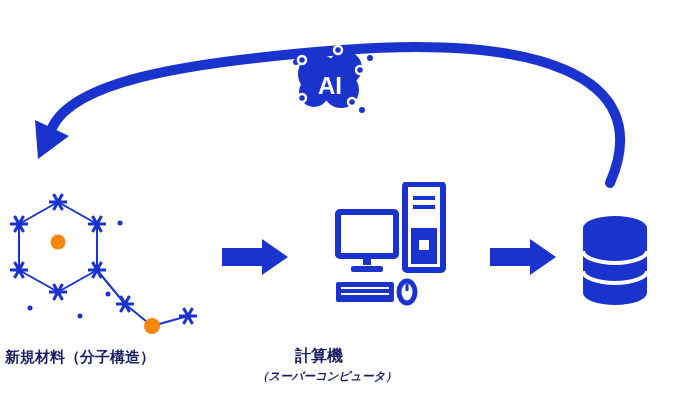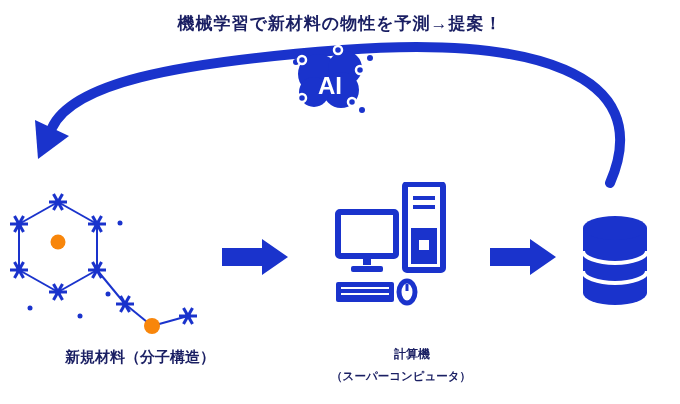--- a/index.html
+++ b/index.html
@@ -9,40 +9,39 @@
     position:relative; width:680px; height:404px;
     background:var(--background,#fff); overflow:hidden;
   }
   .abs { position:absolute; }
   .title {
     position:absolute; top:12px; left:0; width:680px;
     text-align:center; font-size:17px; font-weight:bold;
     letter-spacing:1px; color:var(--text,#1a1f63);
   }
   .label {
-    position:absolute; text-align:right; font-weight:bold;
+    position:absolute; text-align:left; font-weight:bold;
     color:var(--text,#1a1f63);
   }
   .label.main { font-size:15px; }
-  .label.big  { font-size:12px; }
+  .label.big  { font-size:16px; }
   .label.sub  { font-size:11.5px; font-weight:bold; }
   .fill-p  { fill:var(--primary,#1a33cc); }
   .stroke-p{ stroke:var(--primary,#1a33cc); }
   .fill-o  { fill:var(--orange,#f8860b); }
   .fill-w  { fill:#ffffff; }
   .stroke-w{ stroke:#ffffff; }
   .ai-text { fill:#ffffff; font:bold 24px "Liberation Sans", sans-serif; }
   svg { display:block; }
 </style>
 </head>
 <body>
 
 <div class="canvas">
 
-  <div class="title">機械学習で新材料の物性を予測→提案！</div>
 
   <svg class="abs" style="left:0;top:0;" width="680" height="404" viewBox="0 0 680 404">
     <path d="M 610 183 C 658 72 530 36 342 50 C 170 63 72 84 52 128" fill="none" class="stroke-p" stroke-width="10" stroke-linecap="round"></path>
     <polygon points="38,159 69,136 35,120" class="fill-p"></polygon>
   </svg>
 
   <svg class="abs" style="left:288px;top:40px;" width="90" height="78" viewBox="0 0 90 78">
     <circle cx="8" cy="22" r="3" class="fill-p"></circle>
     <circle cx="82" cy="18" r="3" class="fill-p"></circle>
     <circle cx="74" cy="70" r="3" class="fill-p"></circle>
@@ -130,16 +129,16 @@
     <rect x="3" y="15" width="64" height="65" class="fill-p"></rect>
     <ellipse cx="35" cy="80" rx="32" ry="12" class="fill-p"></ellipse>
     <ellipse cx="35" cy="15" rx="32" ry="12" class="fill-p"></ellipse>
     <path d="M3 38 A 32 12 0 0 0 67 38" fill="none" class="stroke-w" stroke-width="4"></path>
     <path d="M3 58 A 32 12 0 0 0 67 58" fill="none" class="stroke-w" stroke-width="4"></path>
   </svg>
 
   <div class="label main" style="left:5px;top:348px;width:210px;">新規材料（分子構造）</div>
 
   <div class="label big" style="left:295px;top:346px;width:135px;">計算機</div>
-  <div class="label sub" style="left:286px;top:369px;width:185px;">（スーパーコンピュータ）</div>
+  <div class="label sub" style="left:257px;top:369px;width:185px;font-style:italic;">（スーパーコンピュータ）</div>
 
 
 </div>
 
 </body></html>

